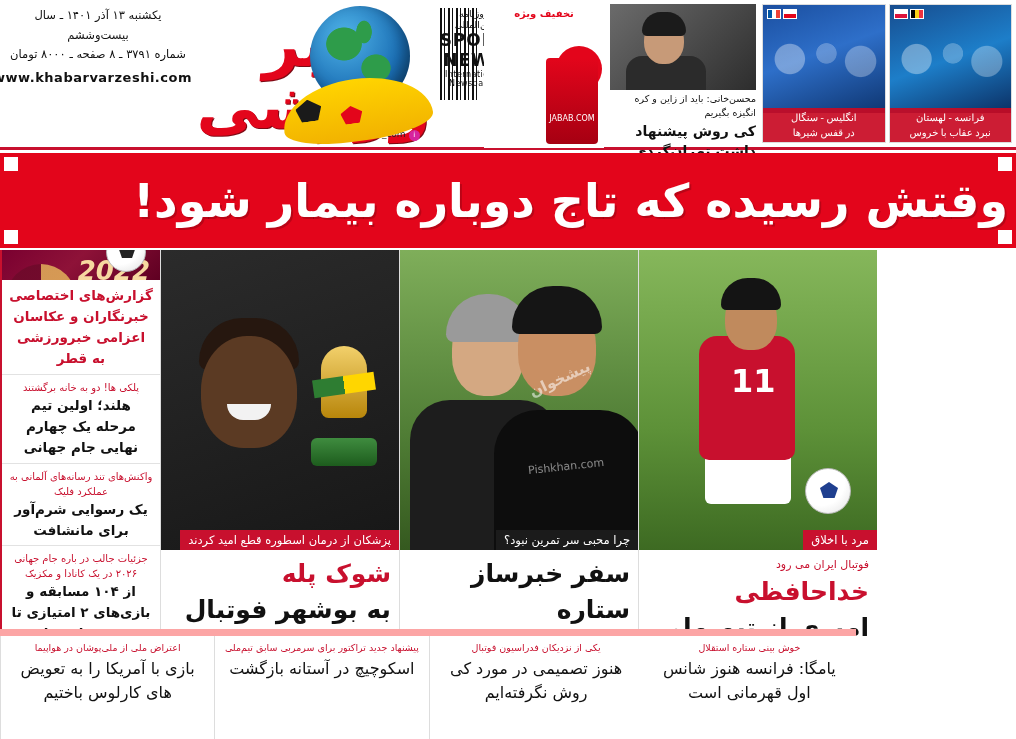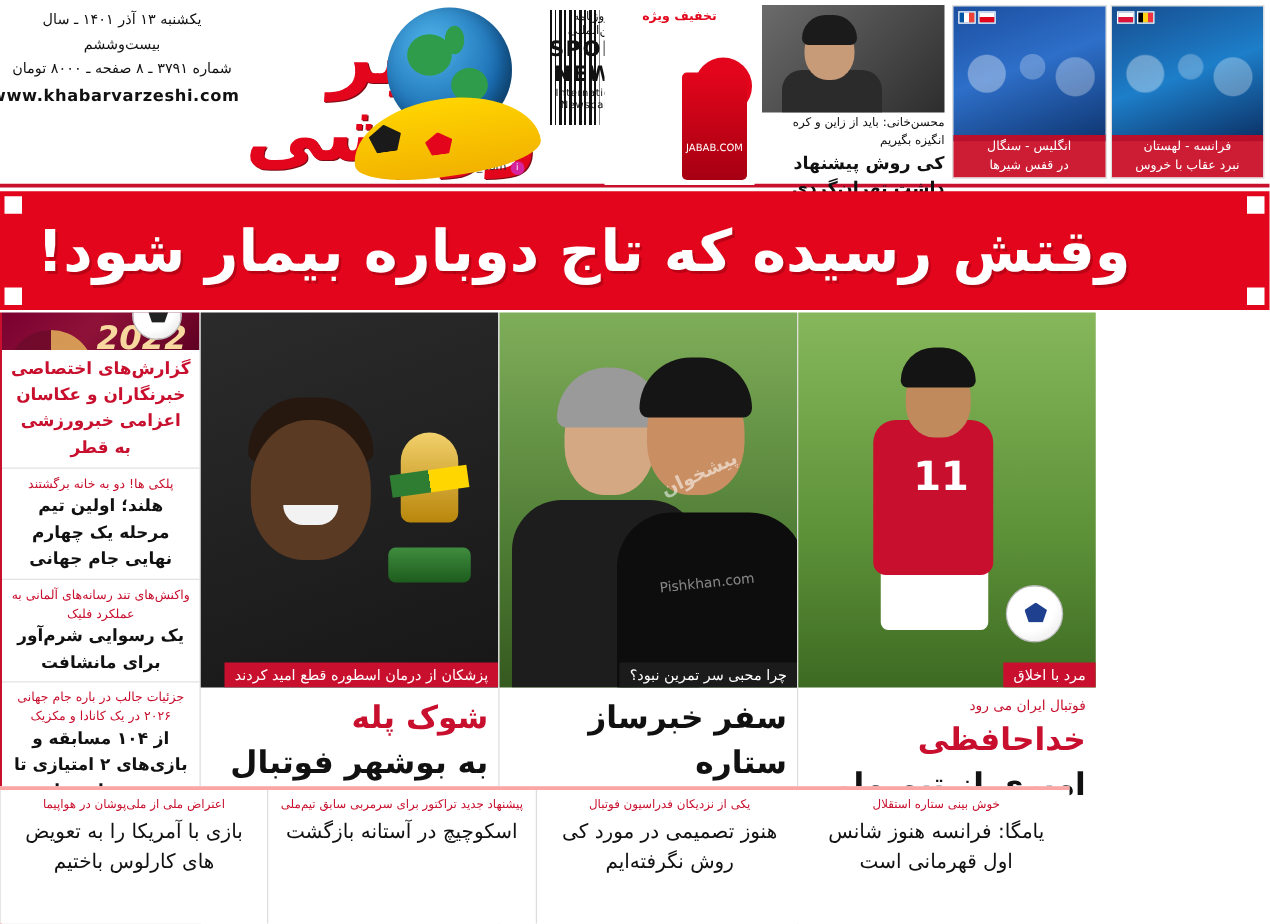--- a/index.html
+++ b/index.html
@@ -143,37 +143,37 @@
   .mcard .players {
     position:absolute; top:10px; left:0; right:0; height:80px;
     background:
       radial-gradient(circle at 22% 55%, rgba(255,255,255,.35) 0 14%, transparent 15%),
       radial-gradient(circle at 52% 48%, rgba(255,255,255,.25) 0 13%, transparent 14%),
       radial-gradient(circle at 80% 58%, rgba(255,255,255,.3) 0 14%, transparent 15%);
   }
   .mcard .cap {
     position:absolute; bottom:0; left:0; right:0;
     background: rgba(200,10,35,.92); color:#fff;
-    font-size: 10px; text-align:center; padding:2px 3px; line-height:1.5;
+    font-size: 10px; text-align:center; padding:2px 3px; line-height:1.5;font-family:Liberation Serif, serif;
   }
   .mcard .flagrow{
     position:absolute; top:4px; left:4px; display:flex; gap:2px;
   }
   .flg { width:14px; height:10px; border:1px solid #fff; }
 
   
   .headbar {
     position: absolute; top: 153px; left: 0;
     width: 1016px; height: 95px;
     background: #e3051b;
     display: flex; align-items: center; justify-content: center;
   }
   .headbar .txt {
     color: #fff; font-size: 46px; font-weight: bold; letter-spacing: -1px;
-    text-align: left; width: 100%; padding: 0 30px;
+    text-align: right; width: 100%; padding: 0 8px;
     text-shadow: 2px 2px 0 rgba(0,0,0,.18);
   }
   .headbar .corner { position:absolute; width:14px; height:14px; background:#fff;}
   .headbar .c1{ top:4px; right:4px;} .headbar .c2{ top:4px; left:4px;}
   .headbar .c3{ bottom:4px; right:4px;} .headbar .c4{ bottom:4px; left:4px;}
 
   
   .body-area {
     position: absolute; top: 250px; left: 0;
     width: 1016px; height: 489px;
@@ -263,21 +263,21 @@
   }
   .story-tag.dark { background:#1b1b1b; }
   .story-text { padding: 6px 8px 4px; text-align: right; }
   .story-text .kick { font-size: 11px; color:#c8102e; line-height:1.6; }
   .story-text .ttl  { font-size: 25px; font-weight: bold; color:#111; line-height: 1.45; }
   .story-text .ttl.red { color:#c8102e; }
 
   
   .bottom-strip {
     position: absolute; bottom: 0; right: 160px; width: 856px; height: 110px;
-    border-top: 3px solid #fca5a5; display: flex; flex-direction: row-reverse;
+    border-top: 7px solid #fca5a5; display: flex; flex-direction: row-reverse;
     background:#fff;
   }
   .brief { flex: 1; border-left: 1px solid #ddd; padding: 5px 7px; text-align: center; }
   .brief:last-child { border-left: none; }
   .brief .bk { font-size: 9.5px; color: #c8102e; line-height: 1.5; }
   .brief .bt { font-size: 16px; font-weight: normal; color: #111; line-height: 1.5; margin-top:2px;}
 </style>
 </head>
 <body>
 

